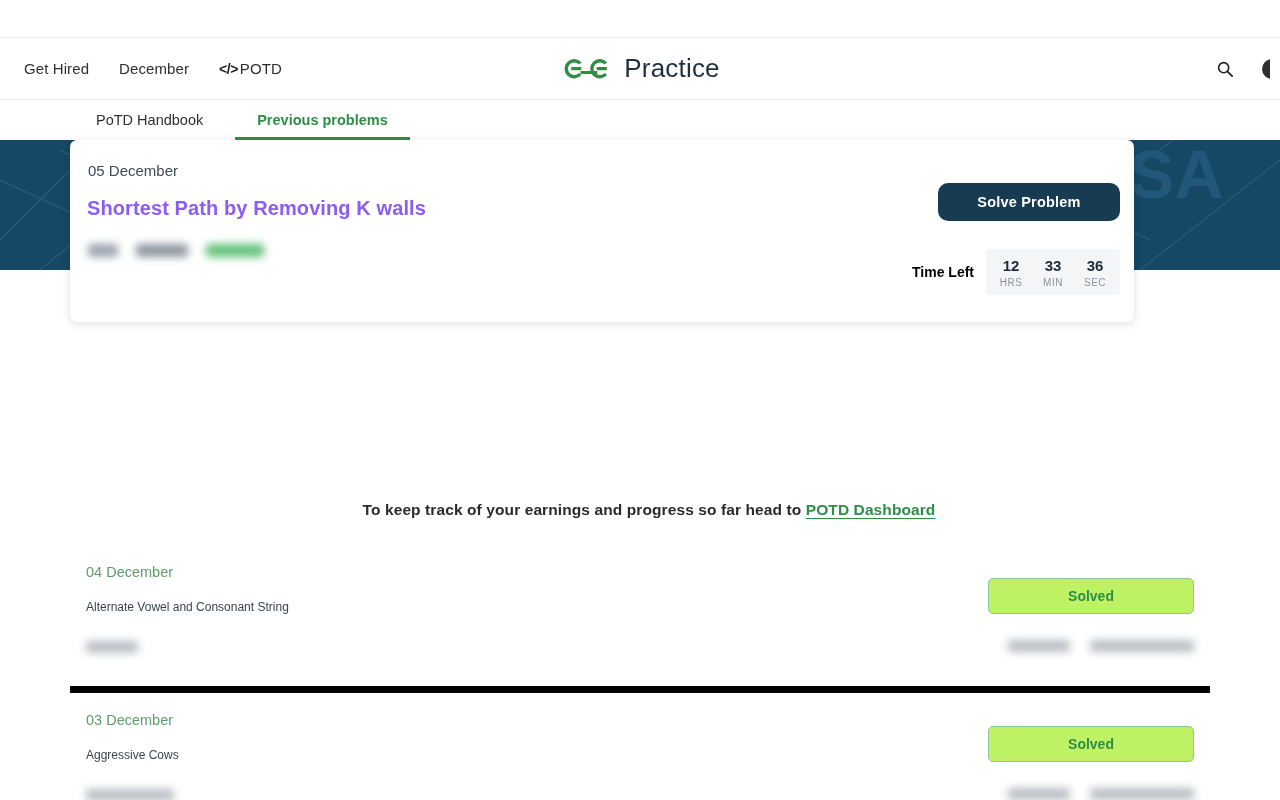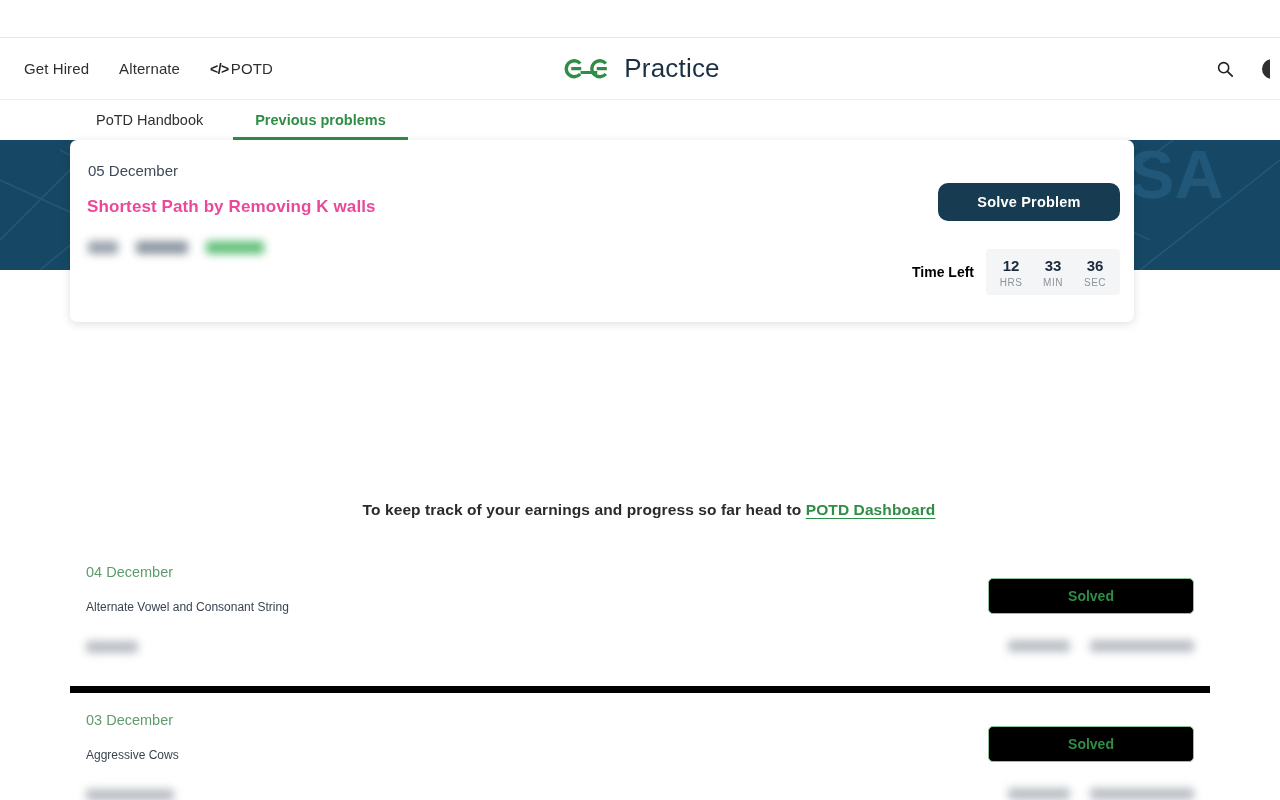--- a/index.html
+++ b/index.html
@@ -61,28 +61,27 @@
     width:20px; height:20px; border-radius:50%;
     background:#2f2f2f;
   }
 
   
   .subnav {
     height: 40px; width:100%;
     background:#fff;
     display:flex; align-items:flex-end;
     padding-left: 88px;
-    gap: 36px;
     position: relative;
   }
   .tab {
     font-size: 14.5px; color:#2f2f2f; cursor:pointer;
     padding: 0 8px 12px 8px; position:relative; white-space:nowrap;
   }
-  .tab.active { color:#2f8d46; font-weight:700; }
+  .tab.active { color:#2f8d46; font-weight:700;margin-left:38px; }
   .tab.active::after{
     content:""; position:absolute; left:-14px; right:-14px; bottom:0;
     height:3px; background:#2f8d46;
   }
 
   
   .banner {
     position:relative;
     height: 130px; width:100%;
     background:#164865;
@@ -96,21 +95,21 @@
     position:absolute;
     left: 70px; top: -130px;
     width: 1064px; height: 182px;
     background:#ffffff;
     border-radius: 7px;
     box-shadow: 0 2px 10px rgba(0,0,0,.13);
     padding: 22px 28px 0 17px;
   }
   .card-date { font-size: 15px; color:#3d4a57; margin-bottom: 18px; padding-left:1px;}
   .card-title {
-    font-size: 17px; font-weight:700; color:#ec4899; letter-spacing:.1px;
+    font-size: 20px; font-weight:700; color:#8b5cf6; letter-spacing:.1px;
   }
   .tag-row { display:flex; gap:18px; margin-top: 24px; padding-left:1px;}
   .tag {
     height: 13px; border-radius:3px;
     filter: blur(4px);
   }
   .tag.t1 { width:30px; background:#9aa3ad; }
   .tag.t2 { width:52px; background:#8d96a1; }
   .tag.t3 { width:58px; background:#63c07a; }
 
@@ -161,21 +160,21 @@
   }
   .row:last-child { border-bottom:none; }
   .row-date { font-size:14.5px; color:#5e9c6d; font-weight:400; padding-left:16px; }
   .row-title { font-size:12px; color:#3a4450; margin-top:20px; padding-left:16px; }
   .row-tags { display:flex; gap:16px; margin-top:27px; padding-left:16px; }
   .row-tag { height:12px; border-radius:3px; background:#b9bec4; filter: blur(4px); }
 
   .row-right { position:absolute; right: 16px; top: 33px; width: 206px; }
   .solved-btn {
     width: 206px; height: 36px;
-    background:#000000; color:#2f8d46;
+    background:#bef264; color:#2f8d46;
     border: 1px solid #8ec59d; border-radius:5px;
     font-size:14px; font-weight:700;
     font-family:"Liberation Sans", sans-serif;
     cursor:pointer;
   }
   .meta-row { display:flex; gap:20px; margin-top:26px; justify-content:flex-start; padding-left:20px;}
   .meta-blur { height:12px; border-radius:3px; background:#b9bec4; filter: blur(4px); }
 </style>
 </head>
 <body>
@@ -183,21 +182,21 @@
 <div class="page">
 
   <div class="top-strip"></div>
 
   <div class="header">
     <div class="nav-left">
       <div class="nav-link">
         <span>Get Hired</span>
       </div>
       <div class="nav-link">
-        <span>Alternate</span>
+        <span>December</span>
       </div>
       <div class="nav-link with-icon">
         <span class="code-icon">&lt;/&gt;</span>
         <span>POTD</span>
       </div>
     </div>
 
     <div class="brand">
       <svg class="brand-mark" viewBox="0 0 56 34">
         <g fill="none" stroke="#2f8d46" stroke-width="3.4">

